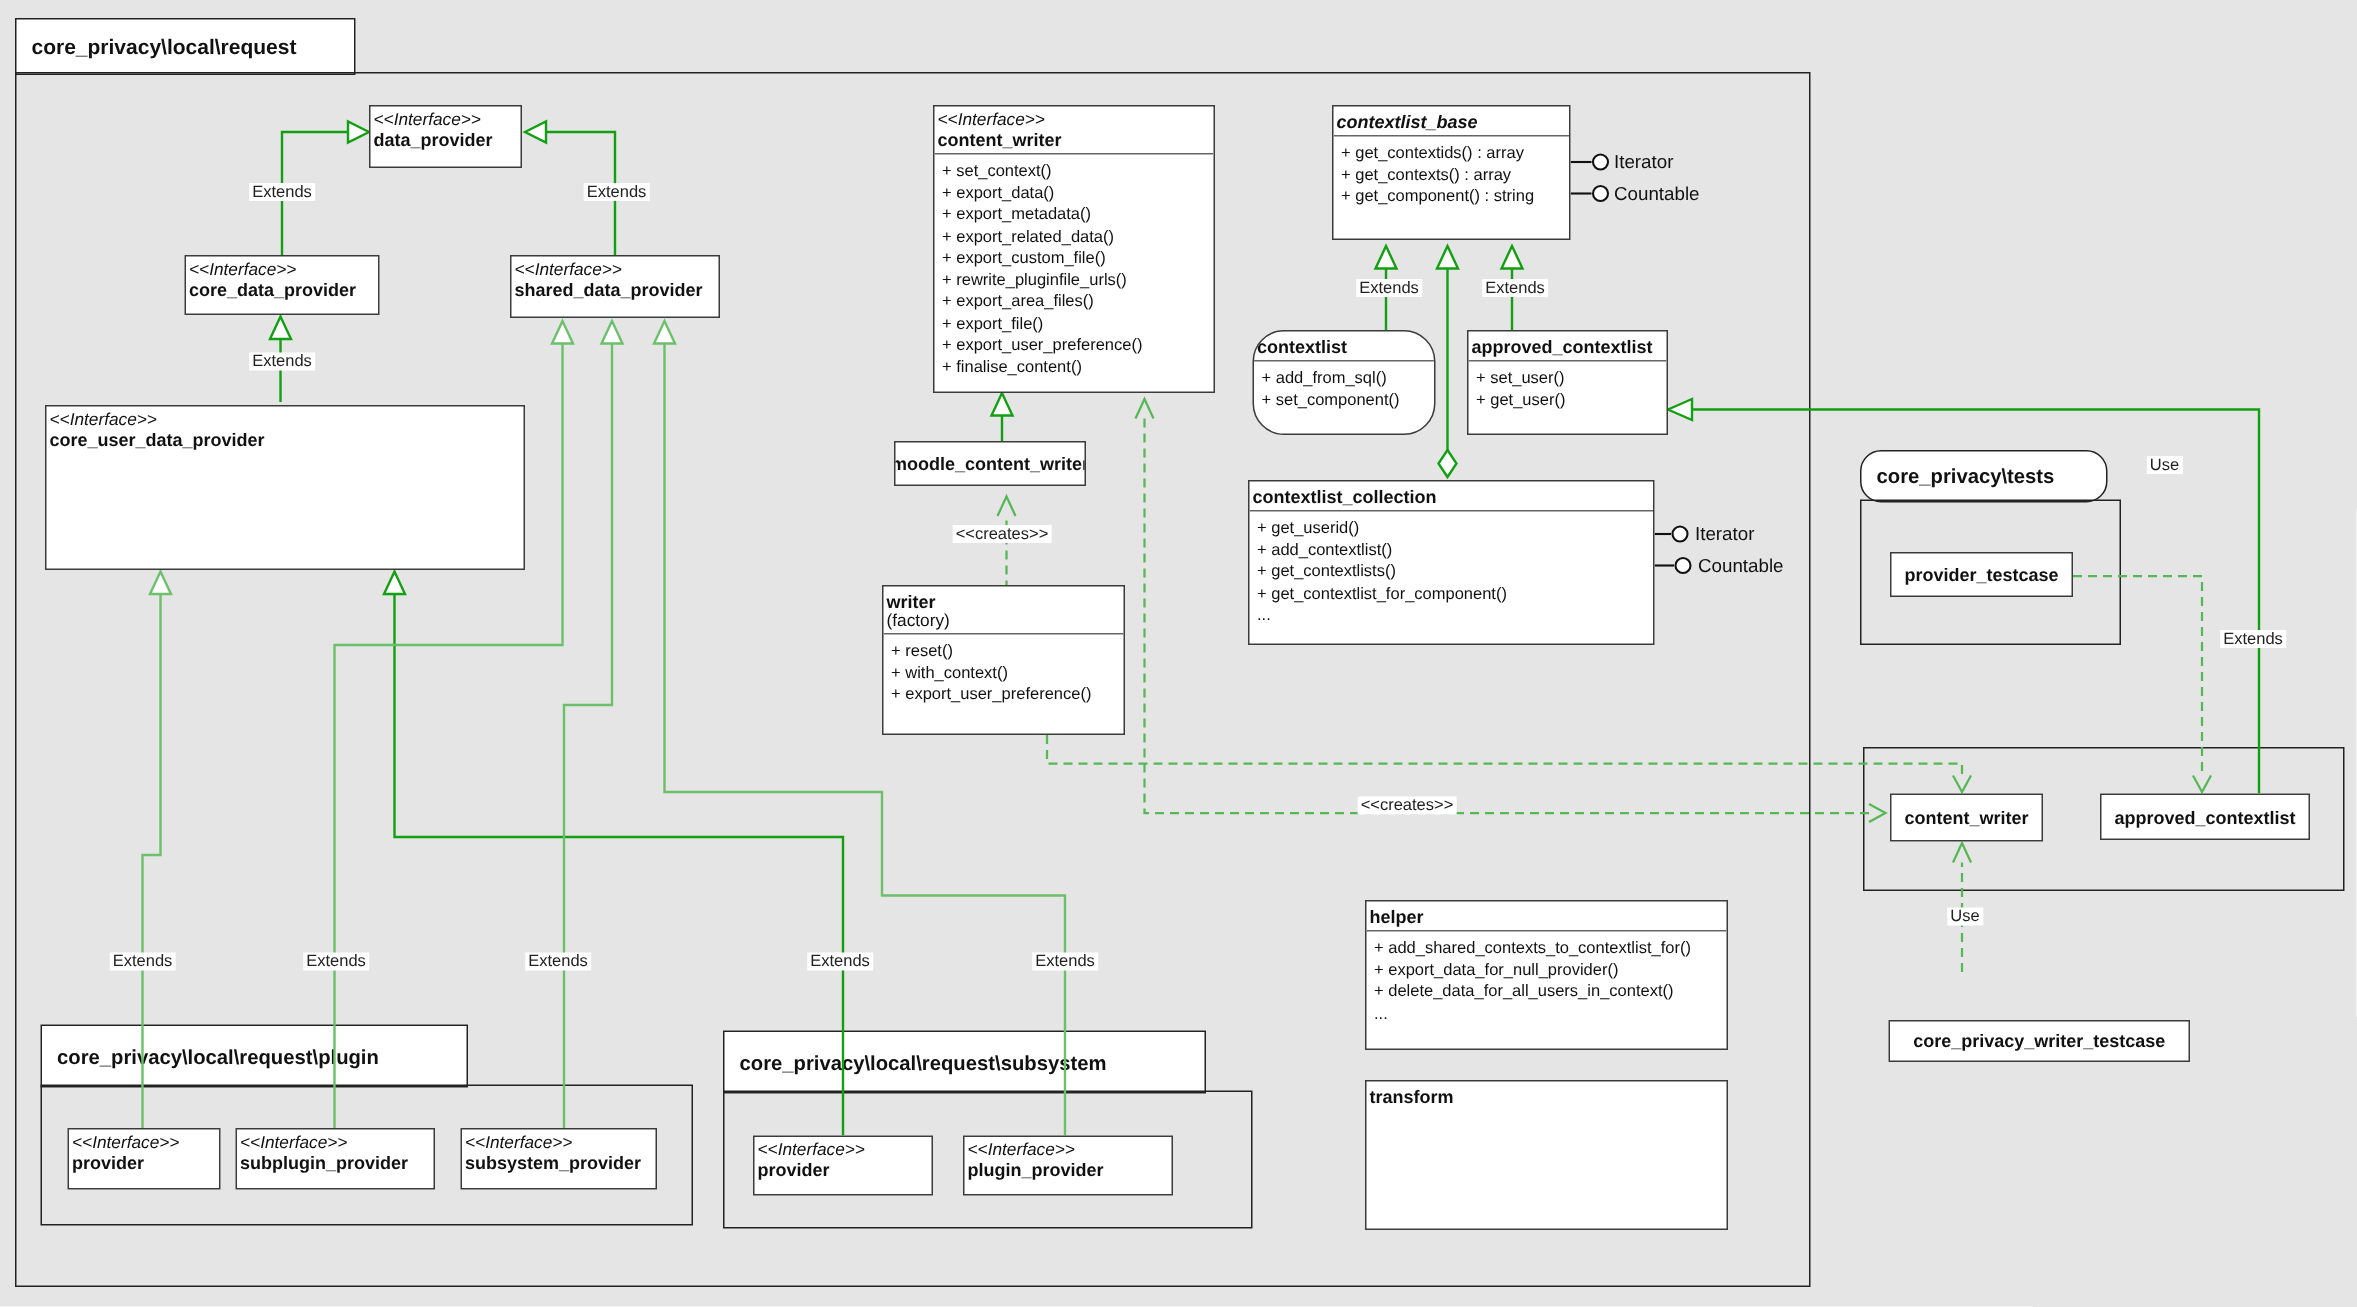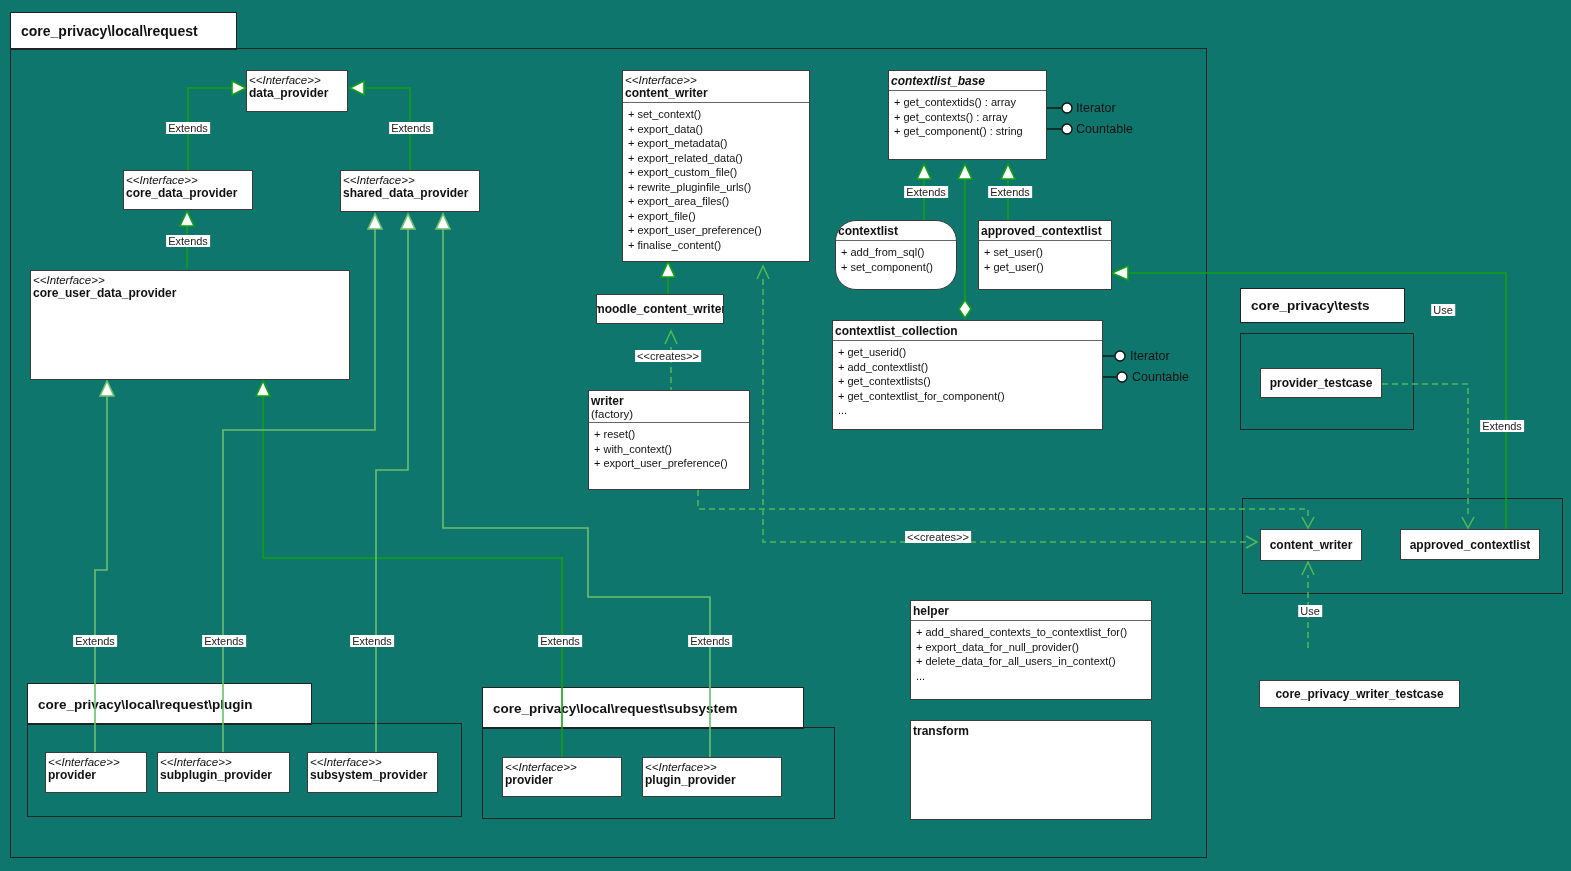--- a/index.html
+++ b/index.html
@@ -1,16 +1,16 @@
 <!DOCTYPE html>
 <html><head>
 <meta charset="utf-8">
 <style>
   html,body{margin:0;padding:0;background:#fff;}
-  #canvas{position:relative;width:1571px;height:871px;background:#0f766e;
+  #canvas{position:relative;width:1571px;height:871px;background:#e5e5e5;
     font-family:"Liberation Sans","DejaVu Sans",sans-serif;color:#111;overflow:hidden;}
   
   .pkg-tab{position:absolute;border:1.4px solid #222;background:#fff;z-index:1;
     display:flex;align-items:center;padding:0 10px;font-weight:bold;font-size:13.5px;white-space:nowrap;}
   .pkg-body{position:absolute;border:1.4px solid #222;background:transparent;z-index:1;}
   
   svg.wires{position:absolute;left:0;top:0;z-index:2;}
   
   .cls{position:absolute;border:1.4px solid #3b3b3b;background:#fff;z-index:3;box-sizing:border-box;
     font-size:11px;overflow:hidden;}
@@ -41,21 +41,21 @@
   <div class="pkg-tab" style="left:27px;top:683px;width:263px;height:40px;">
     <span>core_privacy\local\request\plugin</span>
   </div>
   <div class="pkg-body" style="left:27px;top:723px;width:433px;height:92px;"></div>
 
   <div class="pkg-tab" style="left:482px;top:687px;width:300px;height:40px;">
     <span>core_privacy\local\request\subsystem</span>
   </div>
   <div class="pkg-body" style="left:482px;top:727px;width:351px;height:90px;"></div>
 
-  <div class="pkg-tab" style="left:1240px;top:288px;width:143px;height:33px;">
+  <div class="pkg-tab" style="left:1240px;top:300px;width:143px;height:33px;border-radius:14px;">
     <span>core_privacy\tests</span>
   </div>
   <div class="pkg-body" style="left:1240px;top:333px;width:172px;height:95px;"></div>
 
   <div class="pkg-body" style="left:1242px;top:498px;width:319px;height:94px;"></div>
 
   <svg class="wires" width="1571" height="871">
 
     <g stroke="#12a012" stroke-width="1.6" fill="none">
       <path d="M188,170 V88 H232"></path>

